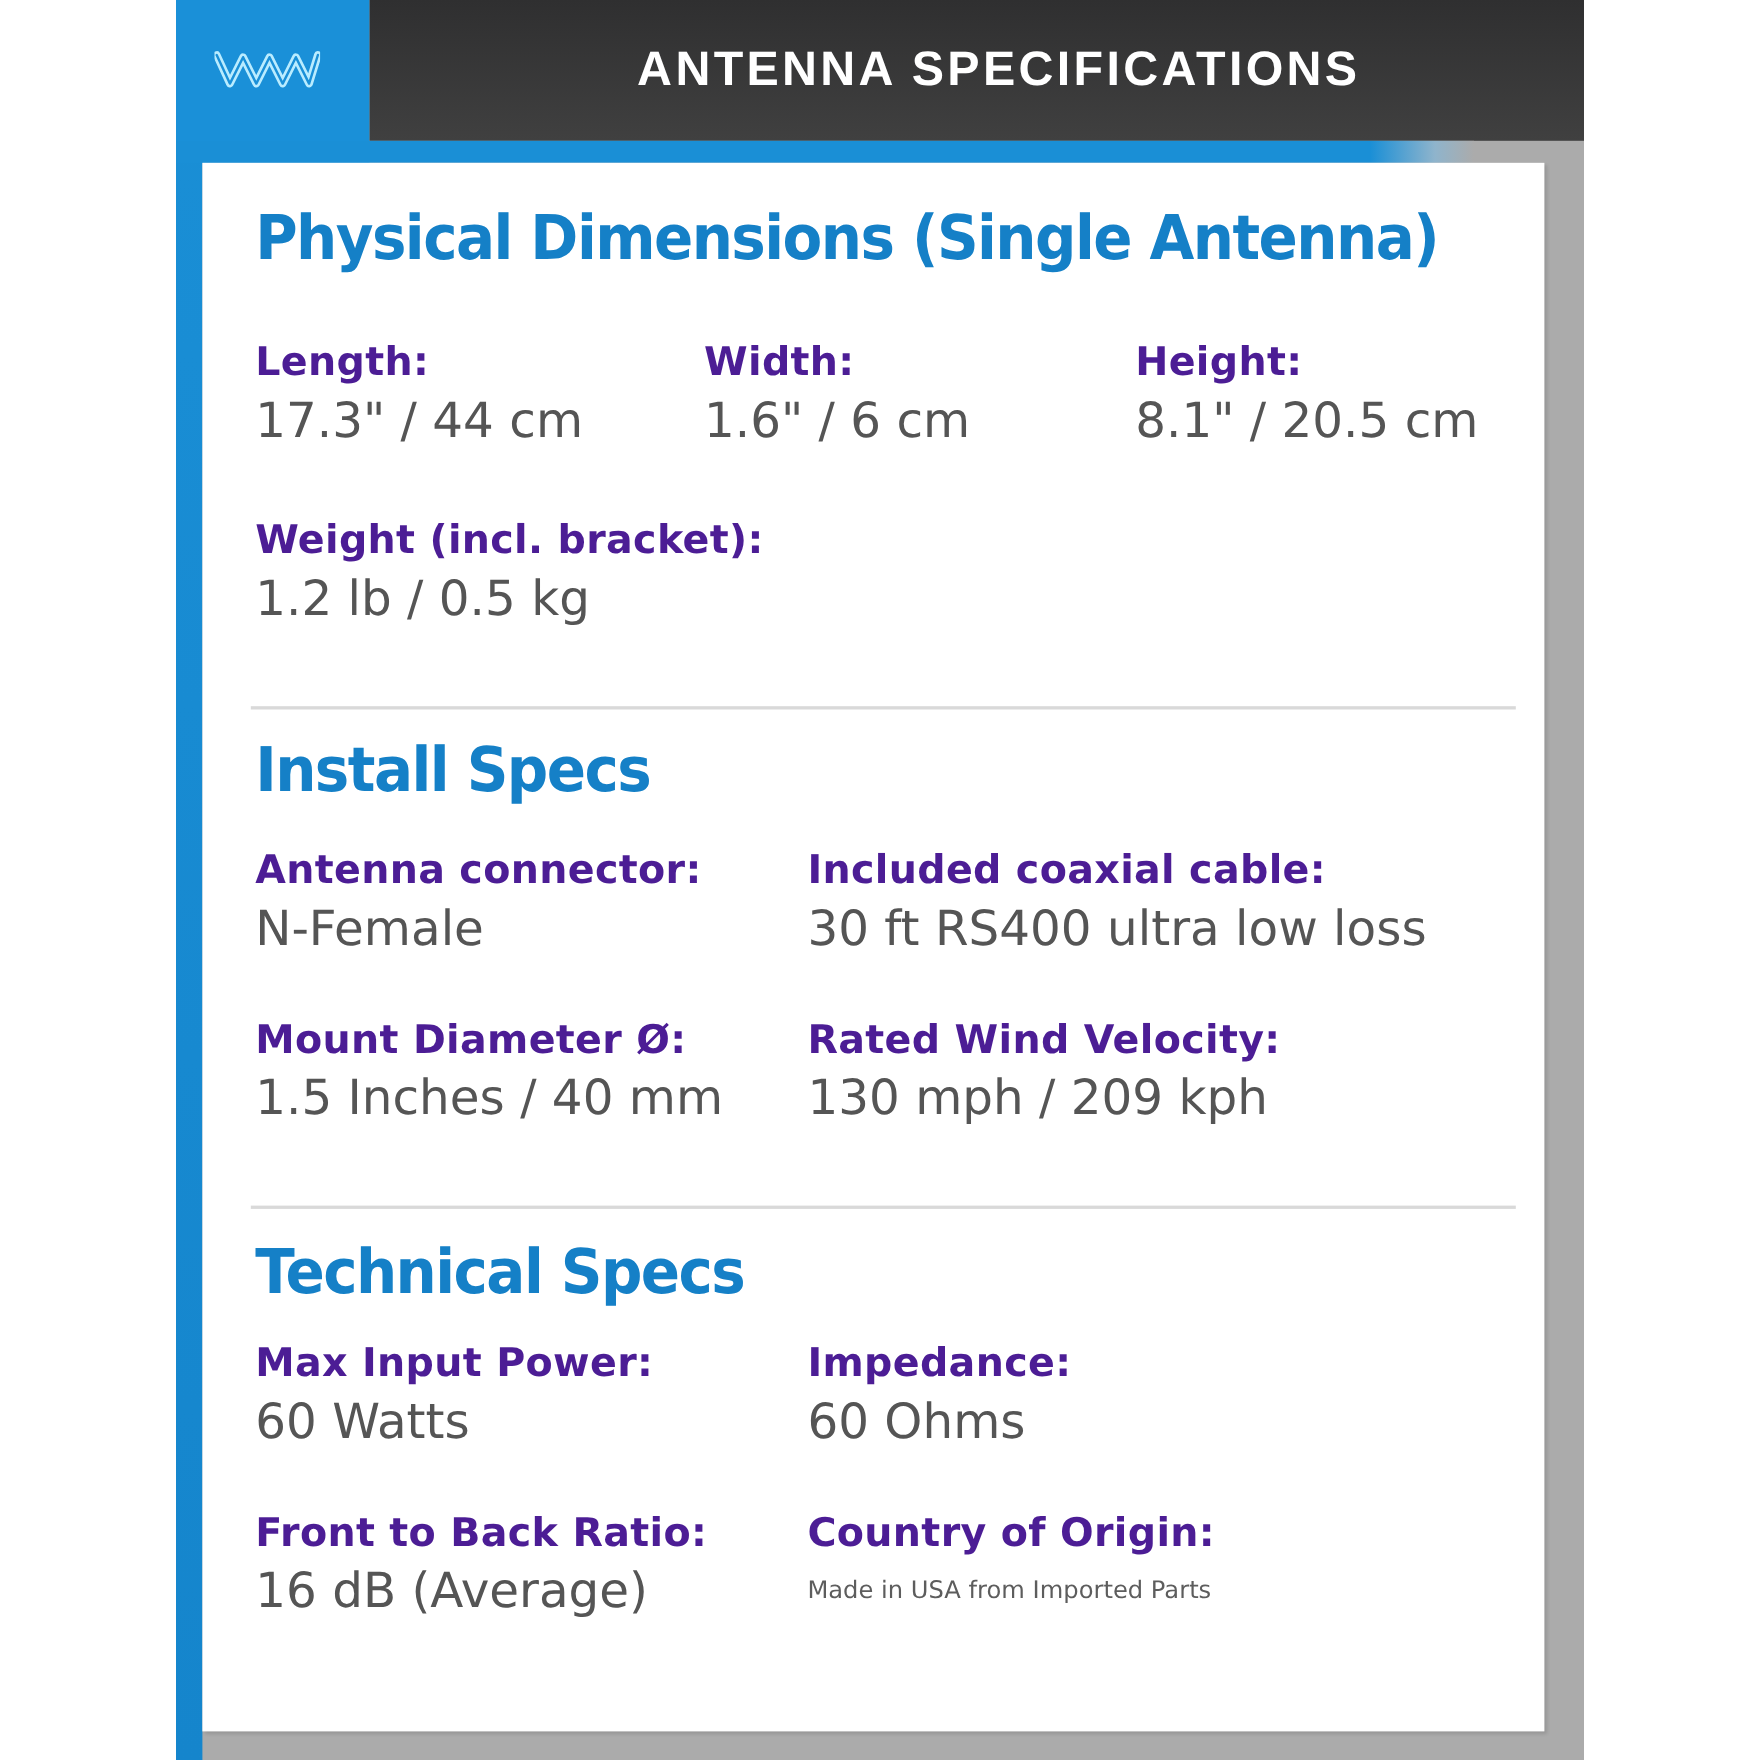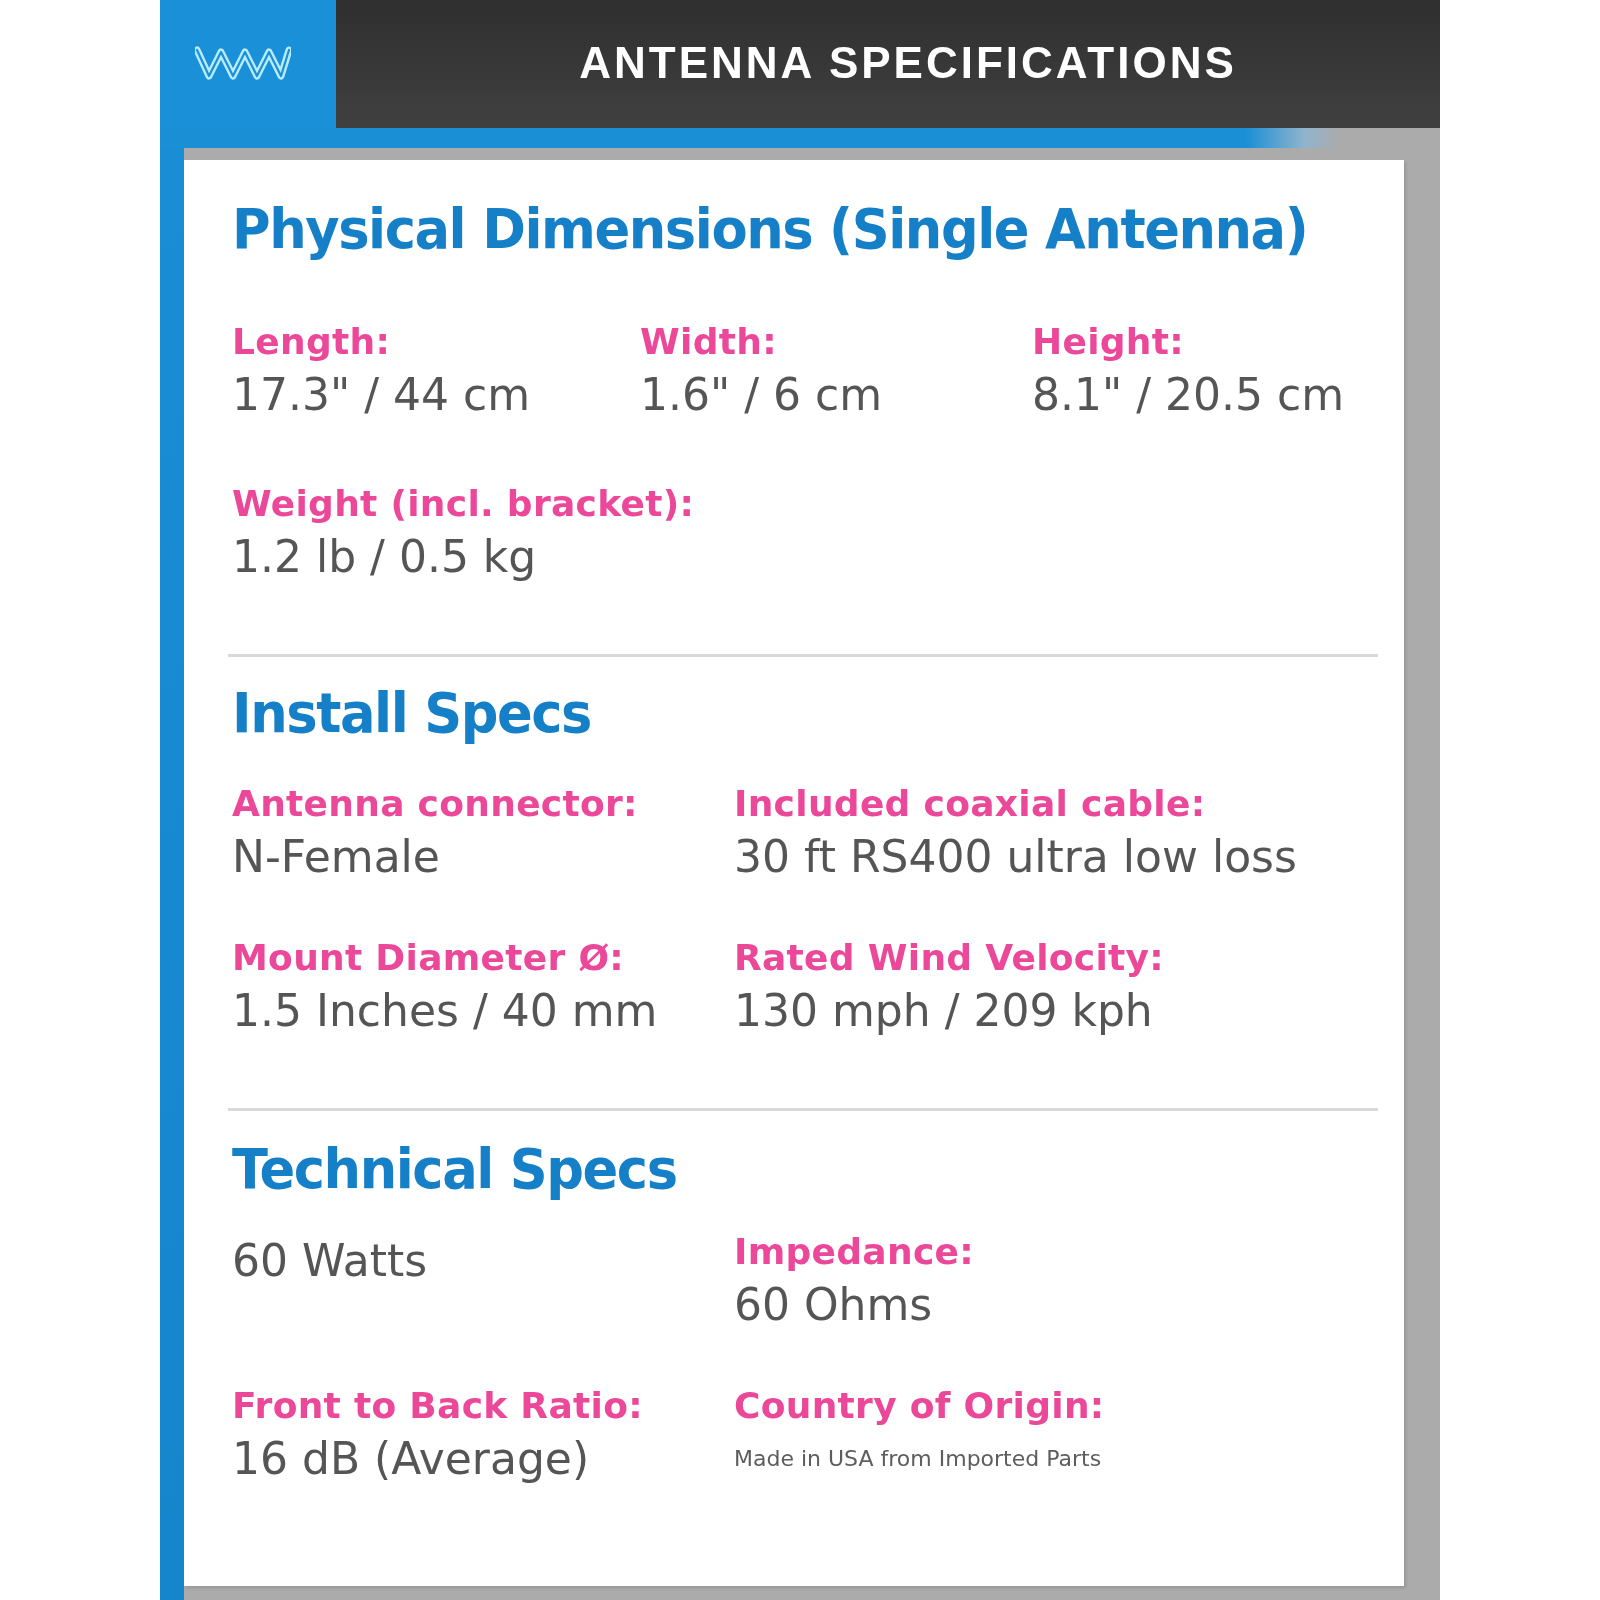--- a/index.html
+++ b/index.html
@@ -66,21 +66,21 @@
       left: 160px;
       top: 128px;
       width: 1180px;
       height: 20px;
       background: linear-gradient(90deg, #1a8fd6 0%, #1a8fd6 92%, #8fb4cc 97%, #ababab 100%);
     }
 
     .card {
       position: absolute;
       left: 184px;
-      top: 160px;
+      top: 148px;
       width: 1220px;
       height: 1426px;
       background: #ffffff;
       box-shadow: 2px 2px 3px rgba(0,0,0,0.12);
     }
 
     .section-title {
       position: absolute;
       left: 48px;
       margin: 0;
@@ -93,21 +93,21 @@
       transform-origin: left center;
       white-space: nowrap;
     }
 
     .spec {
       position: absolute;
       white-space: nowrap;
     }
     .spec-label {
       display: block;
-      color: #ec4899;
+      color: #4c1d95;
       font-family: "DejaVu Sans", sans-serif;
       font-weight: bold;
       font-size: 36px;
       line-height: 44px;
       letter-spacing: 0.3px;
     }
     .spec-value {
       display: block;
       color: #555555;
       font-family: "DejaVu Sans", sans-serif;
@@ -185,20 +185,21 @@
   <div class="spec" style="left:550px; top:776px;">
     <span class="spec-label">Rated Wind Velocity:</span>
     <span class="spec-value">130 mph / 209 kph</span>
   </div>
 
   <div class="divider" style="top:948px;"></div>
 
   <h2 class="section-title" style="top:976px;">Technical Specs</h2>
 
   <div class="spec" style="left:48px; top:1070px;">
+    <span class="spec-label">Max Input Power:</span>
     <span class="spec-value">60 Watts</span>
   </div>
   <div class="spec" style="left:550px; top:1070px;">
     <span class="spec-label">Impedance:</span>
     <span class="spec-value">60 Ohms</span>
   </div>
   <div class="spec" style="left:48px; top:1224px;">
     <span class="spec-label">Front to Back Ratio:</span>
     <span class="spec-value">16 dB (Average)</span>
   </div>

